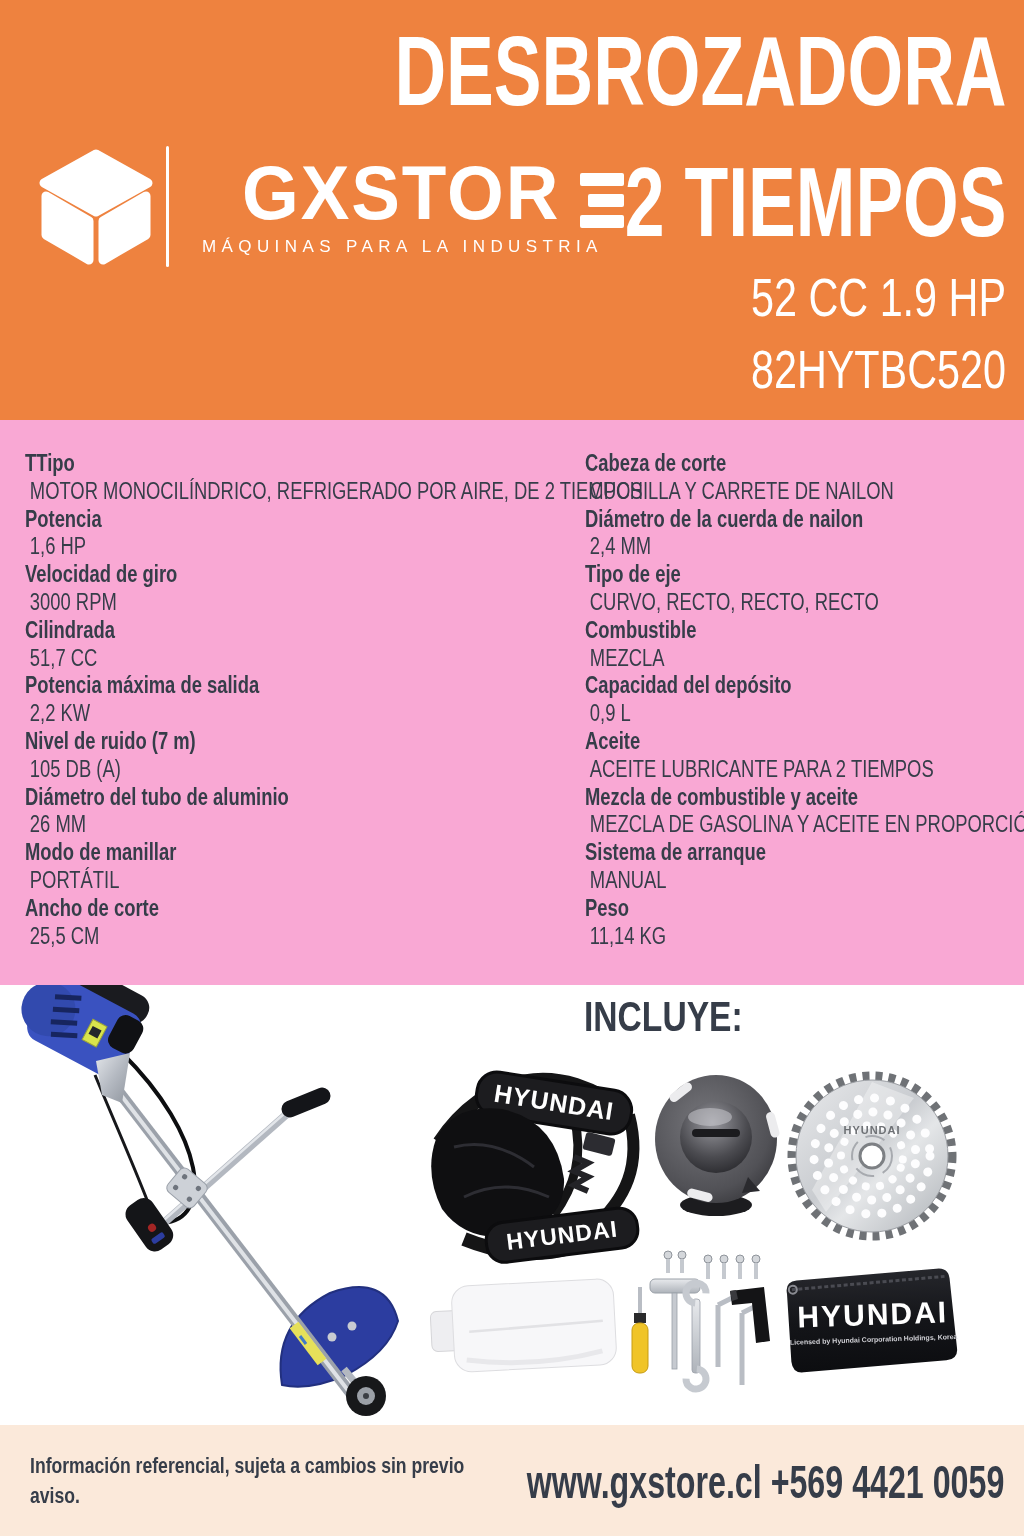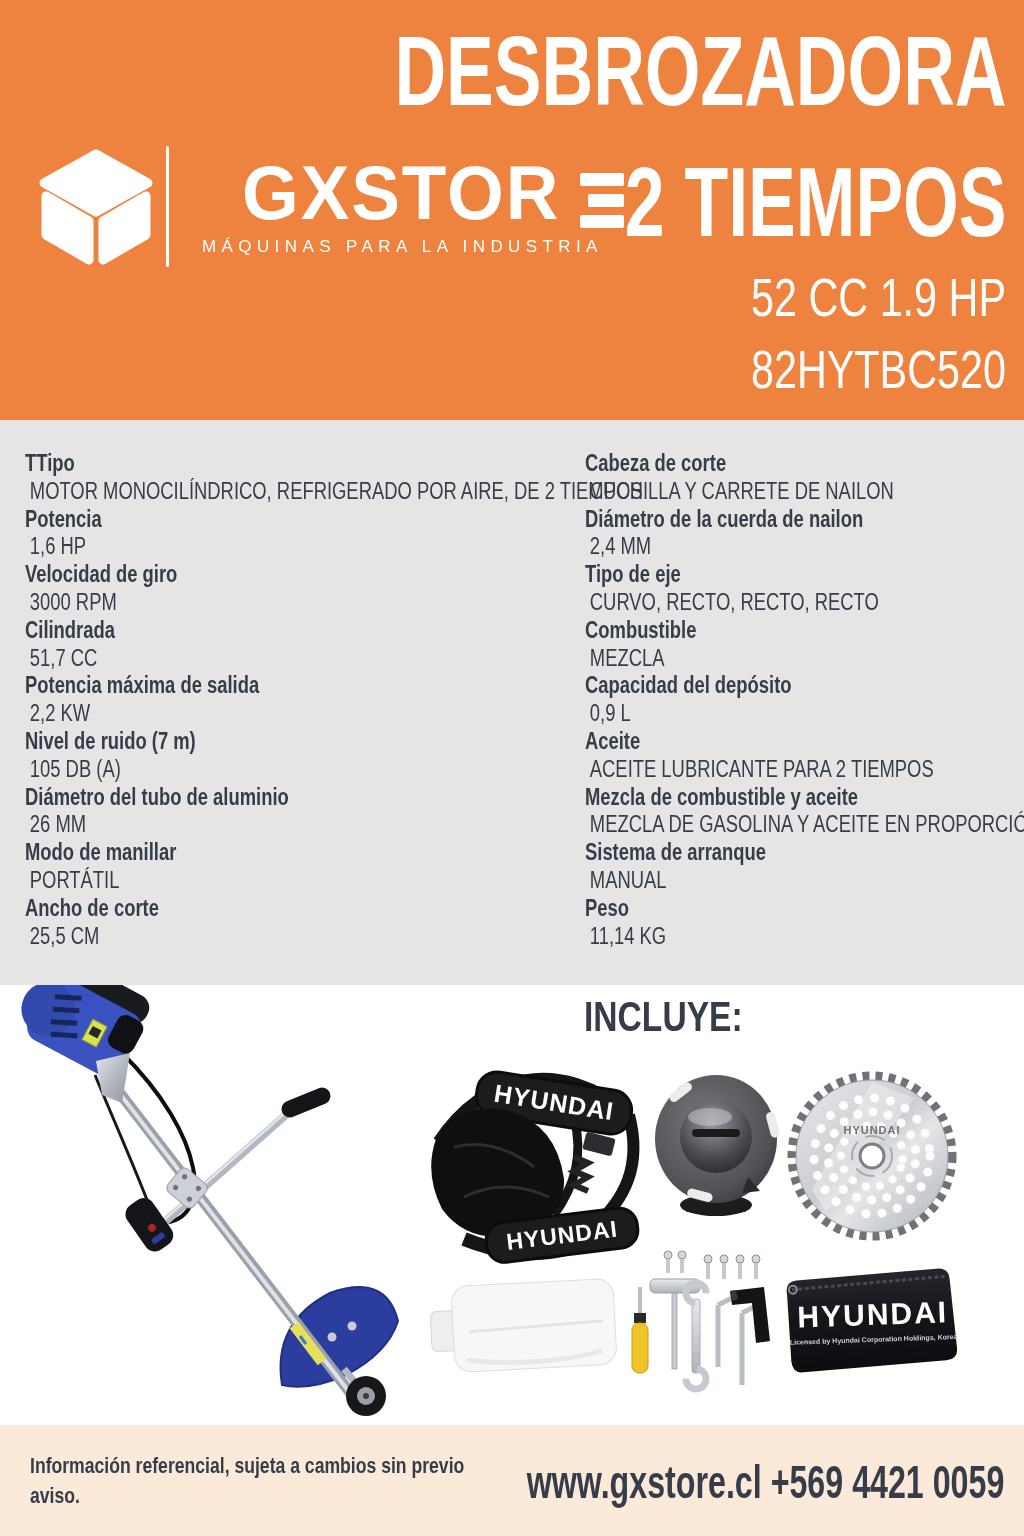--- a/index.html
+++ b/index.html
@@ -24,21 +24,21 @@
   .e-bars i:nth-child(3){ width:44px; }
   .brand-tagline{ position:absolute; left:202px; top:237px; color:#fff; font-size:17px; letter-spacing:5.4px; white-space:nowrap; }
   .header-title{ position:absolute; right:18px; top:6px; text-align:right; color:#fff;
     font-weight:bold; font-size:98px; line-height:131px; white-space:nowrap;
     transform:scaleX(.73); transform-origin:100% 0; }
   .header-sub{ position:absolute; right:18px; top:262px; text-align:right; color:#fff;
     font-size:53px; line-height:72px; white-space:nowrap;
     transform:scaleX(.78); transform-origin:100% 0; }
 
   
-  .specs{ position:absolute; left:0; top:420px; width:1024px; height:565px; background:#e5e5e5; }
+  .specs{ position:absolute; left:0; top:420px; width:1024px; height:565px; background:#f9a8d4; }
   .spec-col{ position:absolute; top:30px; transform:scaleX(.8); transform-origin:0 0; }
   .spec-col-left{ left:25px; width:700px; }
   .spec-col-right{ left:585px; width:560px; }
   .spec-label{ font-size:23px; font-weight:bold; line-height:27.8px; white-space:nowrap; }
   .spec-value{ font-size:23px; line-height:27.8px; padding-left:6px; white-space:nowrap; }
 
   
   .includes{ position:absolute; left:0; top:985px; width:1024px; height:440px; background:#ffffff; }
   .includes-heading{ position:absolute; left:584px; top:8px; font-size:42px; font-weight:bold;
     transform:scaleX(.8); transform-origin:0 0; white-space:nowrap; }

